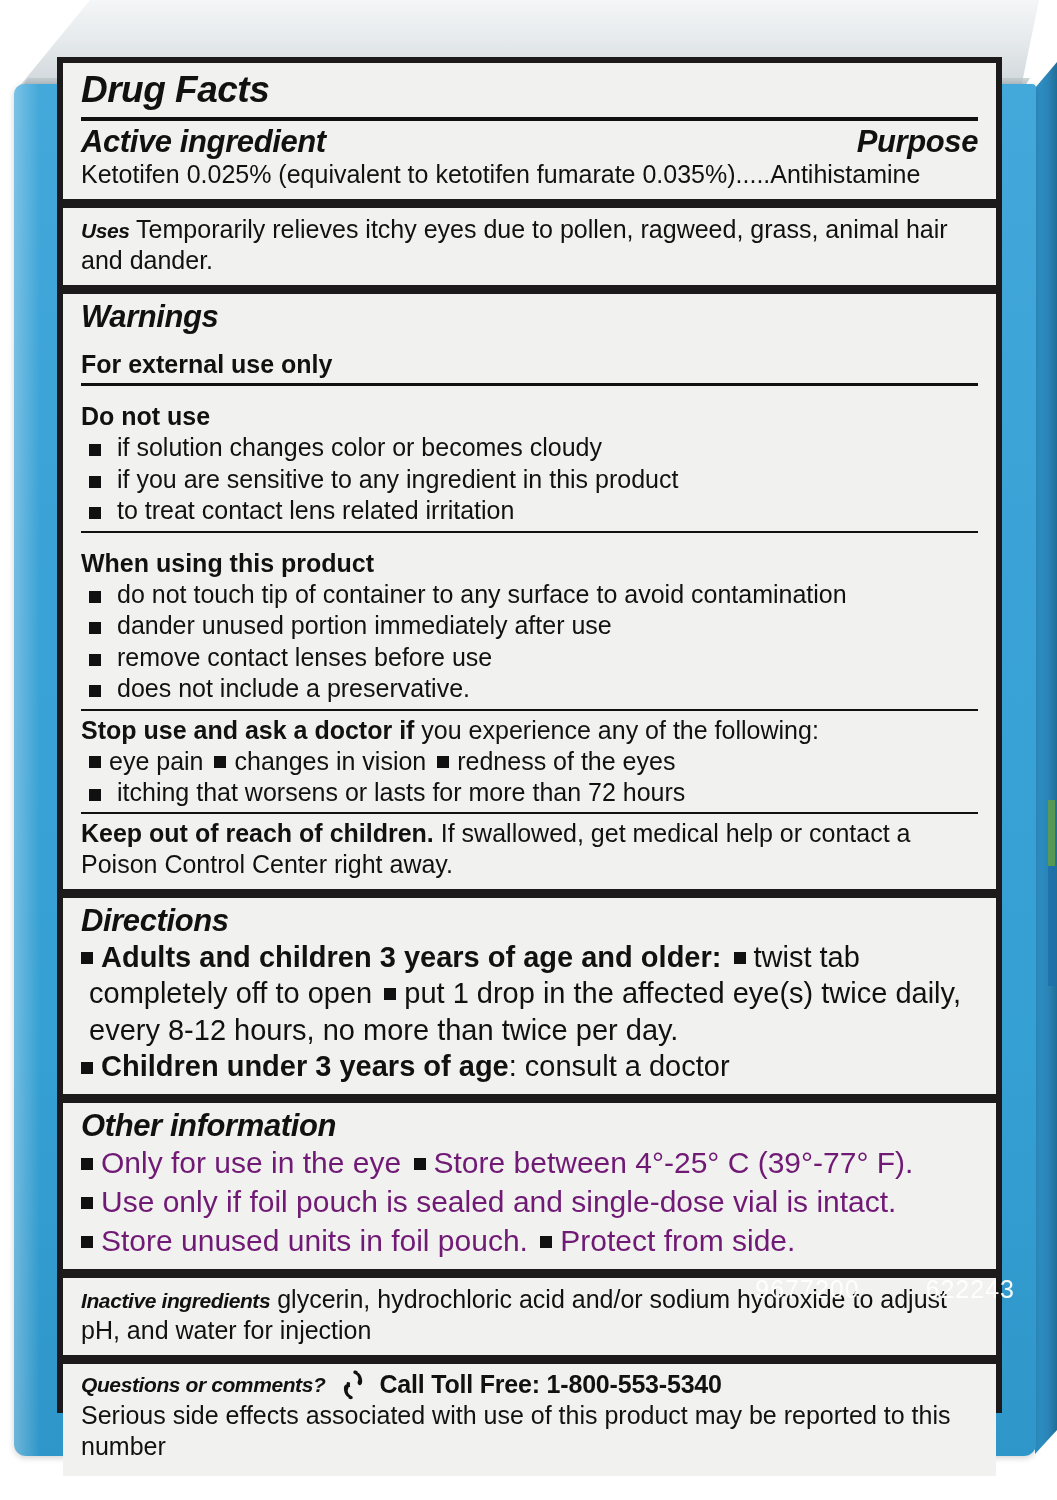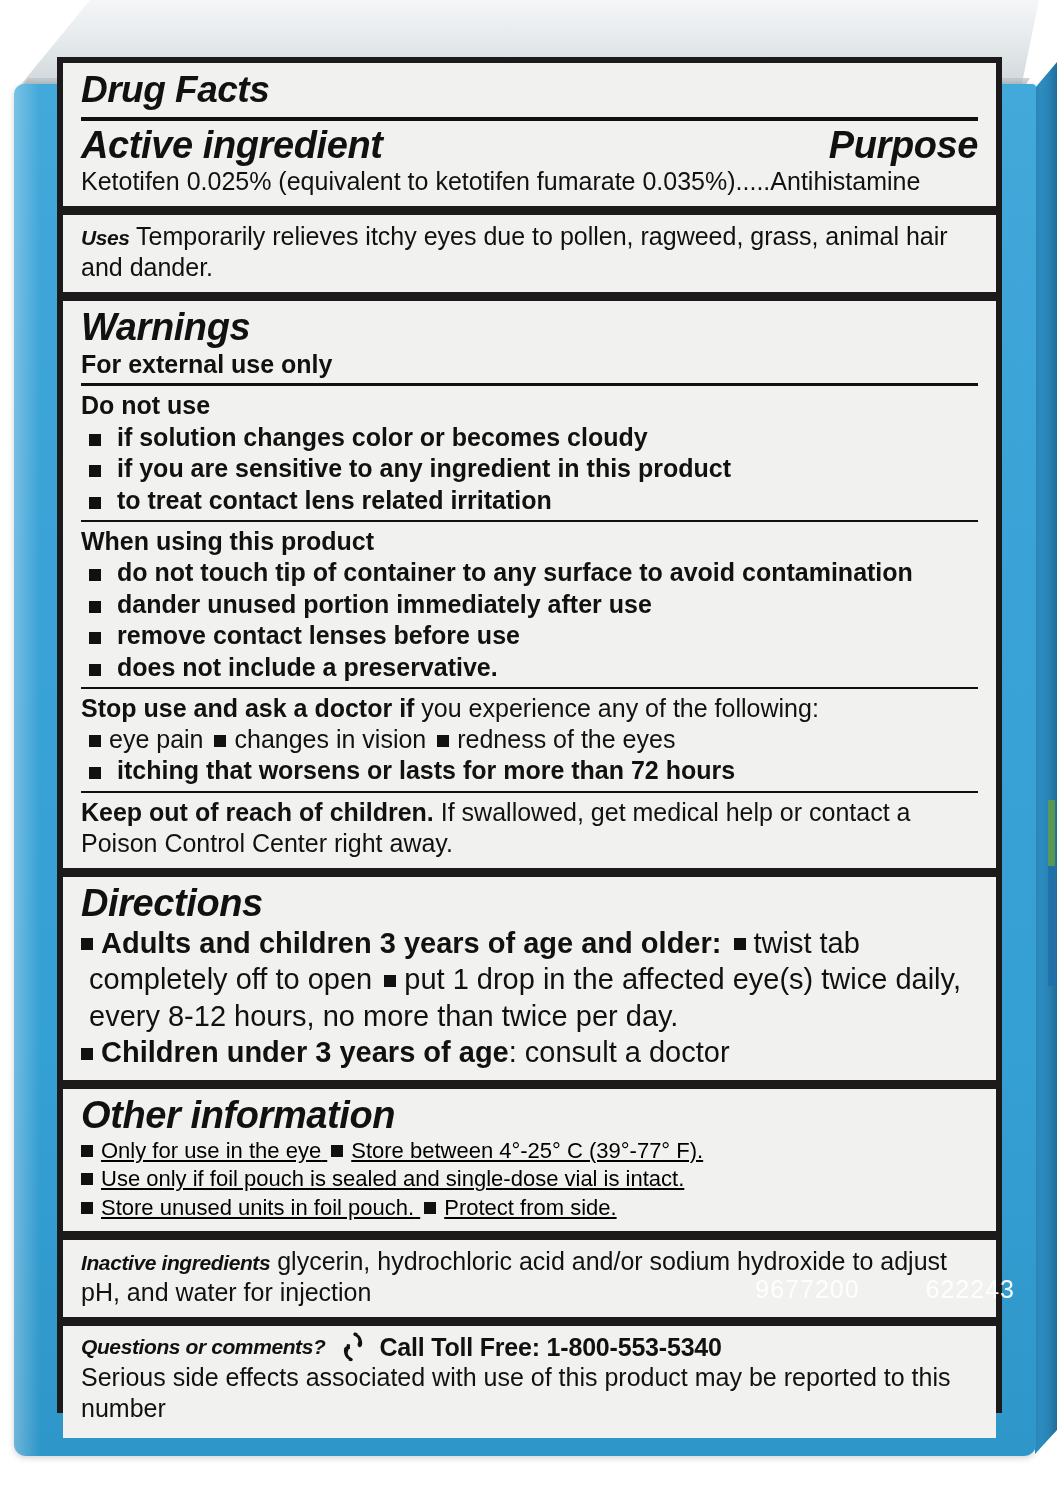--- a/index.html
+++ b/index.html
@@ -101,75 +101,75 @@
     line-height: 1.15;
     color: #111;
     padding-bottom: 2px;
   }
   .rule-heavy { border-bottom: 4px solid #111; margin: 3px 0 4px 0; }
   .rule-med   { border-bottom: 3px solid #111; margin: 3px 0 4px 0; }
   .rule-thin  { border-bottom: 2px solid #111; margin: 4px 0 4px 0; }
 
   .row-ai { display: flex; justify-content: space-between; align-items: flex-end; }
   .h2-ital {
-    font-size: 38px;
+    font-size: 31px;
     font-weight: bold;
     font-style: italic;
     letter-spacing: -0.4px;
     color: #111;
     line-height: 1.1;
   }
   .body-txt {
     font-size: 25px;
     line-height: 1.24;
     color: #111;
   }
   .h3-bold {
     font-size: 25px;
     font-weight: bold;
     color: #111;
     line-height: 1.25;
+    margin-top: 15px;
   }
   .inline-head {
     font-size: 21px;
     font-weight: bold;
     font-style: italic;
     letter-spacing: -0.4px;
     color: #111;
   }
 
   ul.bul { list-style: none; }
   ul.bul li {
     font-size: 25px;
     line-height: 1.26;
     color: #111;
     padding-left: 36px;
     position: relative;
-    font-weight: bold;
   }
   ul.bul li::before {
     content: "";
     position: absolute;
     left: 8px; top: 12px;
     width: 12px; height: 12px;
     background: #111;
   }
   .sq {
     display: inline-block;
     width: 12px; height: 12px;
     background: #111;
     margin: 0 8px 2px 4px;
     vertical-align: middle;
   }
   .sq.lead { margin-left: 0; }
 
   .dir-block { font-size: 29px; line-height: 1.26; color: #111; padding-left: 8px; text-indent: -8px; }
   .b { font-weight: bold; }
 
-  .other-line { font-size: 22px; line-height: 1.30; color: #000000; text-decoration: underline; }
+  .other-line { font-size: 30px; line-height: 1.30; color: #701a75; }
 
   .qna-top { display: flex; align-items: center; flex-wrap: wrap; gap: 4px; }
   .phone-ic { margin: 0 10px 0 14px; display: inline-flex; align-items: center; }
   .toll { font-size: 25px; font-weight: bold; color: #111; letter-spacing: -0.2px; }
 
   
   .codes {
     position: absolute;
     left: 13px; bottom: 58px;
     width: 1002px;

